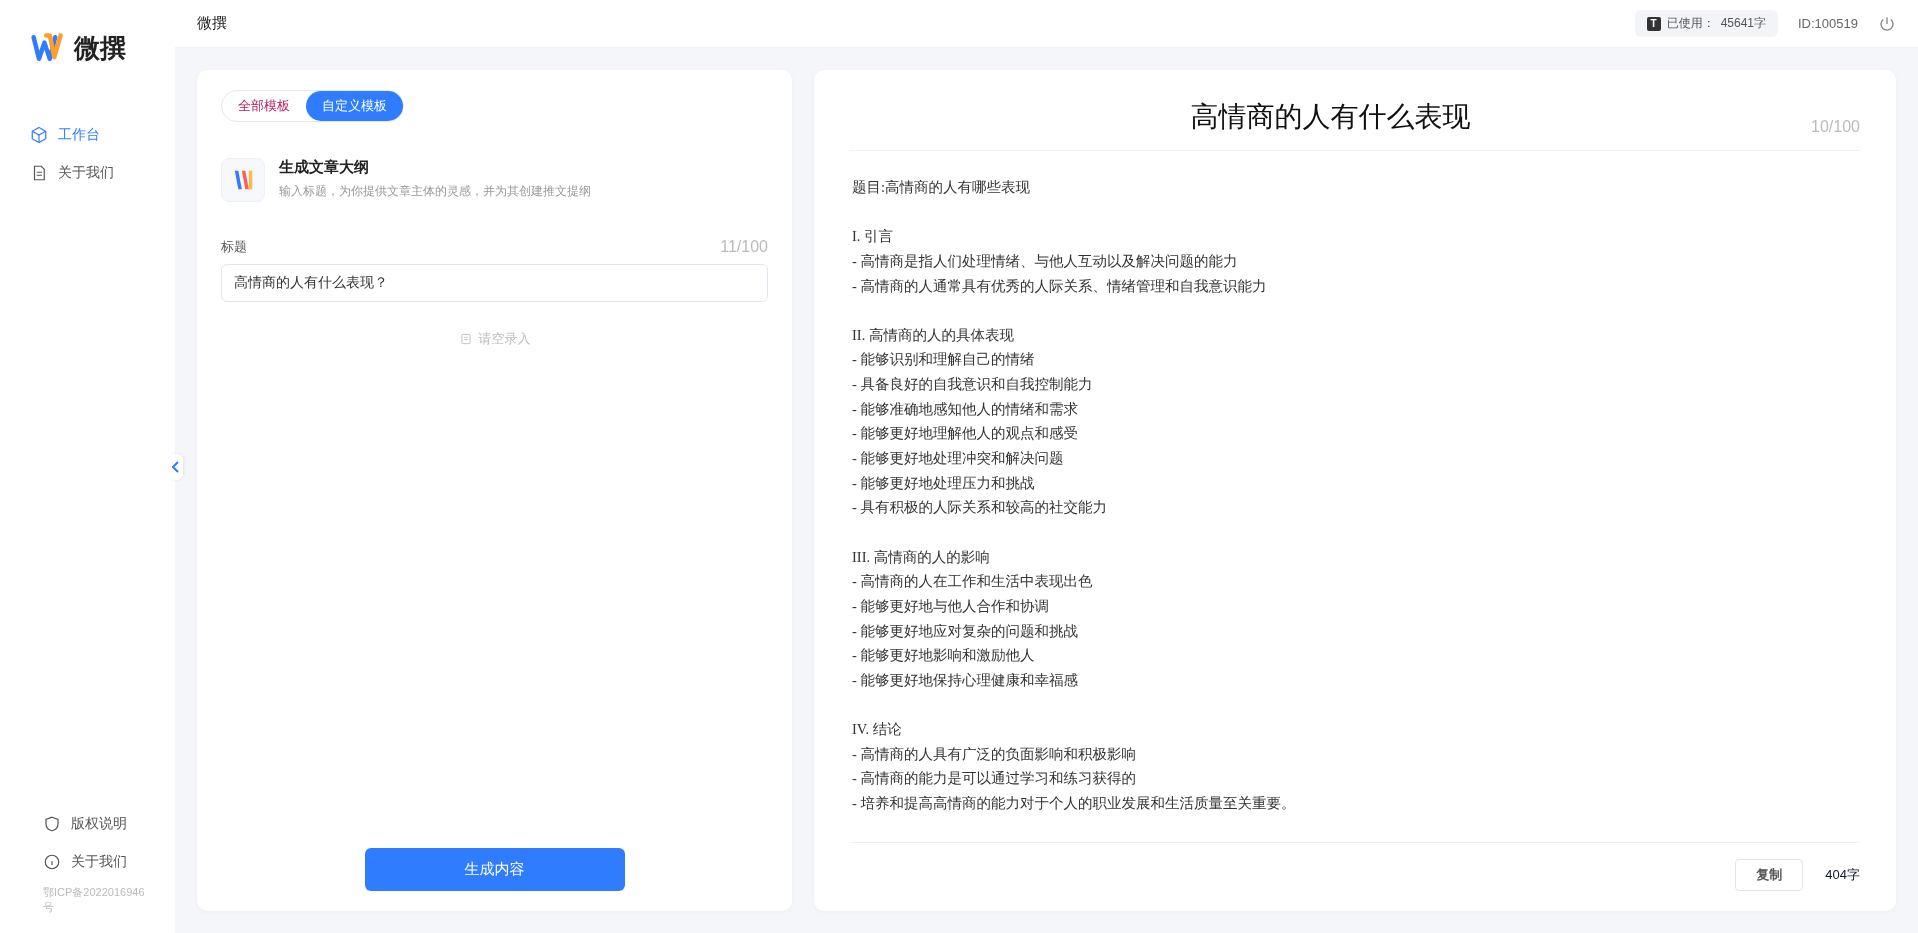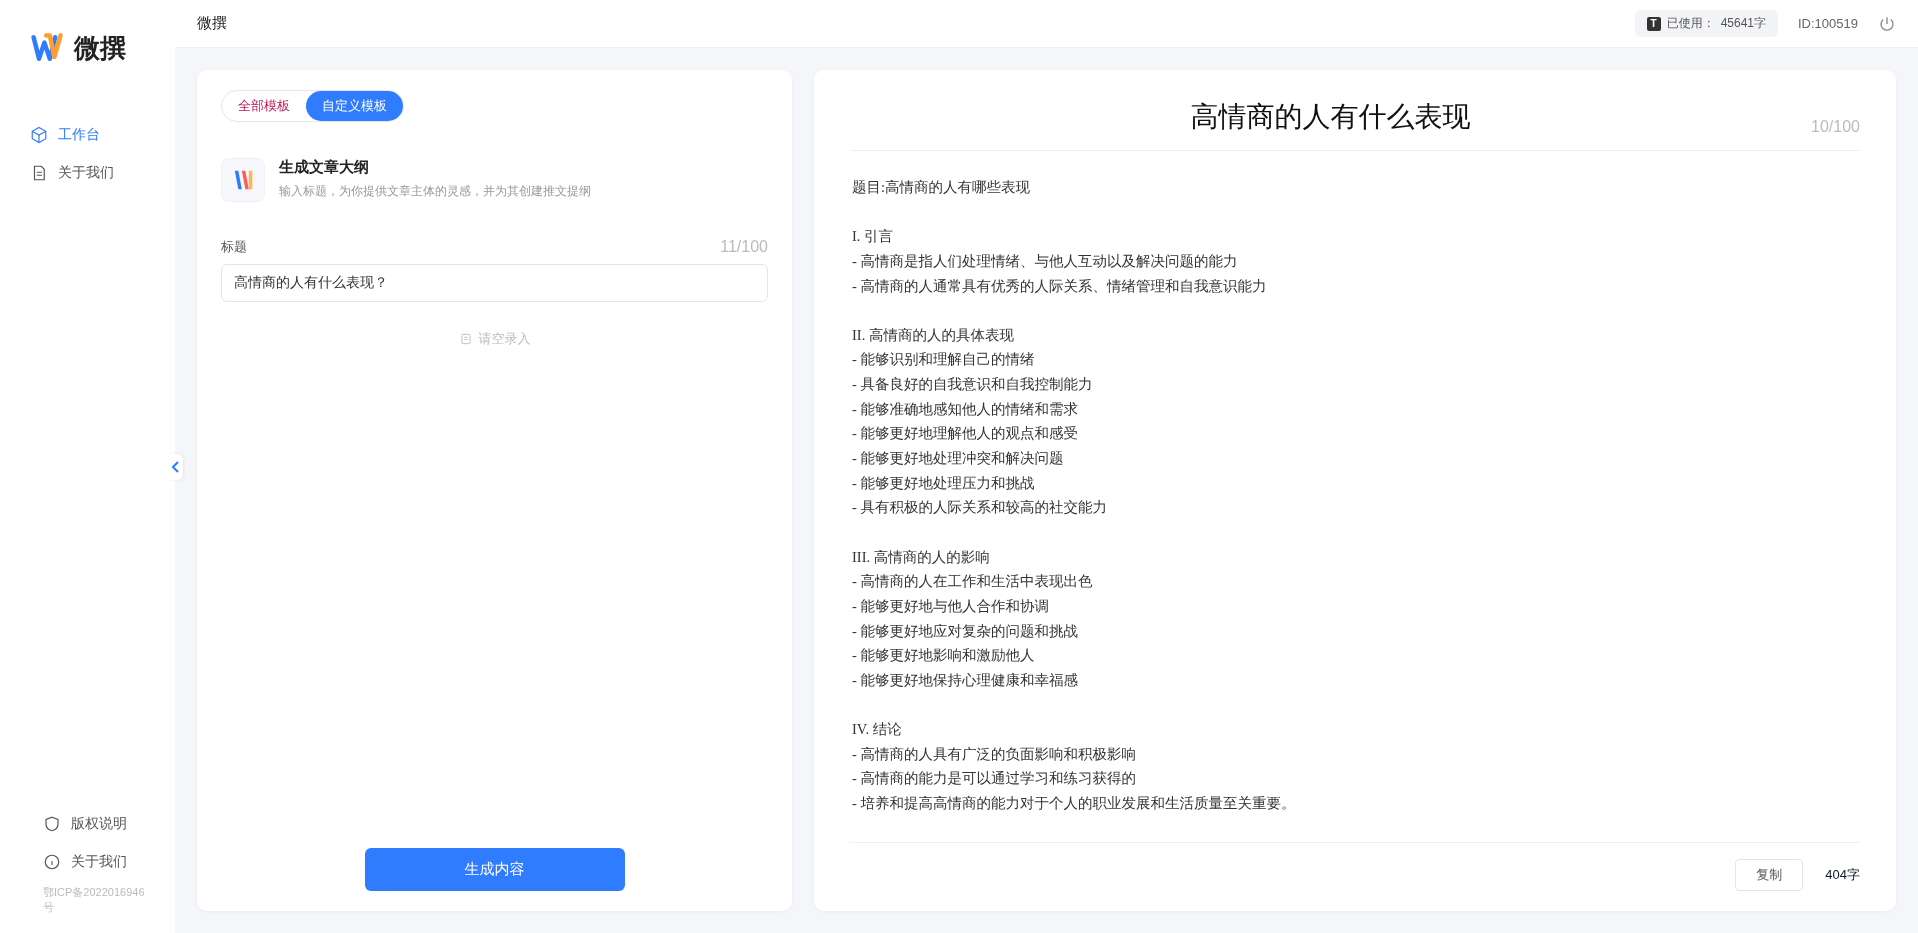--- a/index.html
+++ b/index.html
@@ -55,21 +55,21 @@
 
 
 .panel-right { flex:1; background:#fff; border-radius:10px; box-shadow: 0 1px 4px rgba(0,0,0,.04); display:flex; flex-direction:column; padding: 28px 36px 20px; }
 .result-head { display:flex; align-items:flex-end; padding-bottom:14px; border-bottom:1px solid #eef0f5; }
 .result-title { flex:1; text-align:center; font-size:28px; font-family: "SimSun", serif; font-weight:500; color:#111; }
 .title-count { font-size:16px; color:#bbb; }
 
 .result-body { flex:1; padding:24px 2px 10px; font-size:14.5px; line-height:1.7; color:#333; white-space:pre-wrap; font-family: "SimSun", "Microsoft YaHei", serif; overflow-y:auto; }
 
 .result-foot { border-top:1px solid #eef0f5; padding-top:16px; display:flex; justify-content:flex-end; align-items:center; gap:22px; }
-.copy-btn { border:1px solid #e2e5ee; background:#fff; border-radius:4px; padding:6px 20px; font-size:13px; color:#555; cursor:pointer; }
+.copy-btn { border:1px solid #e2e5ee; background:#fff; border-radius:4px; padding:6px 20px; font-size:13px; color:#555; cursor:pointer;font-weight:bold; }
 .word-count { font-size:13px; color:#0f172a; }
 </style>
 </head>
 <body>
 
 <div class="app">
   <aside class="sidebar">
     <div class="logo-area">
       <span class="logo-icon">
         <svg viewBox="0 0 40 40" width="36" height="36">

